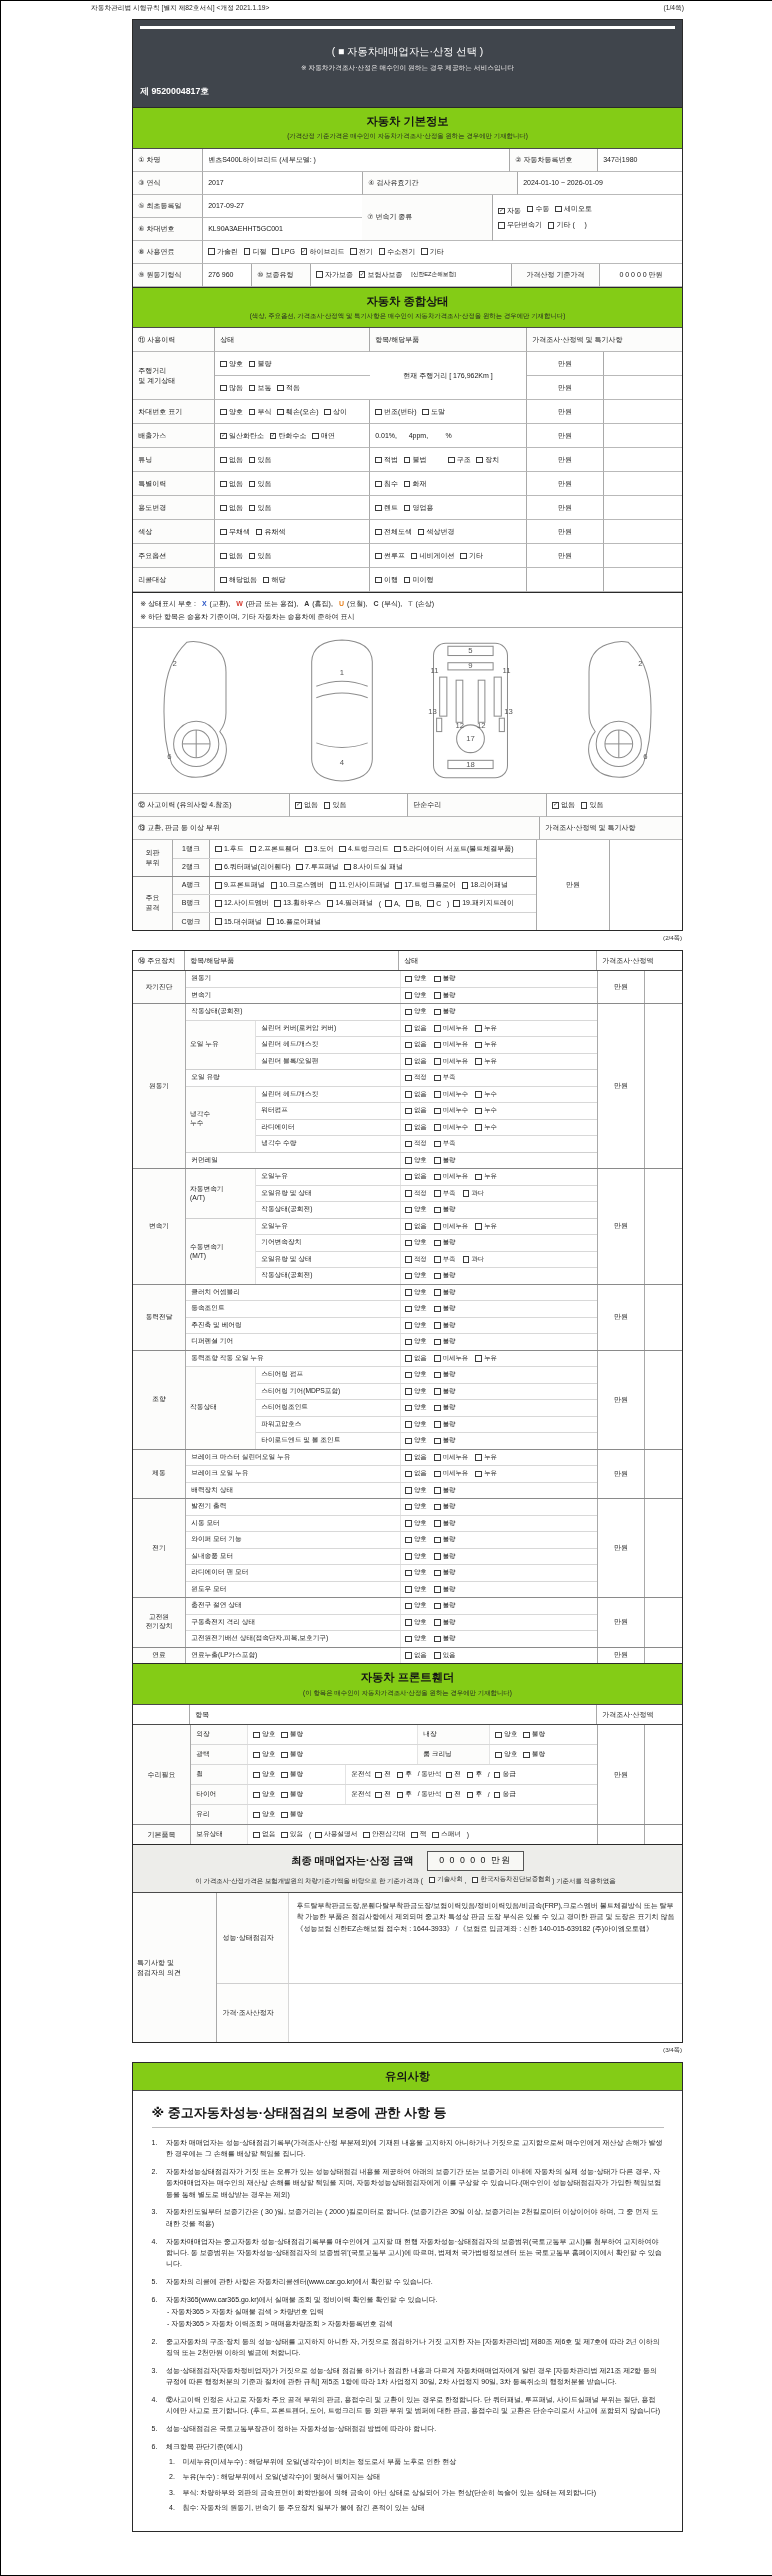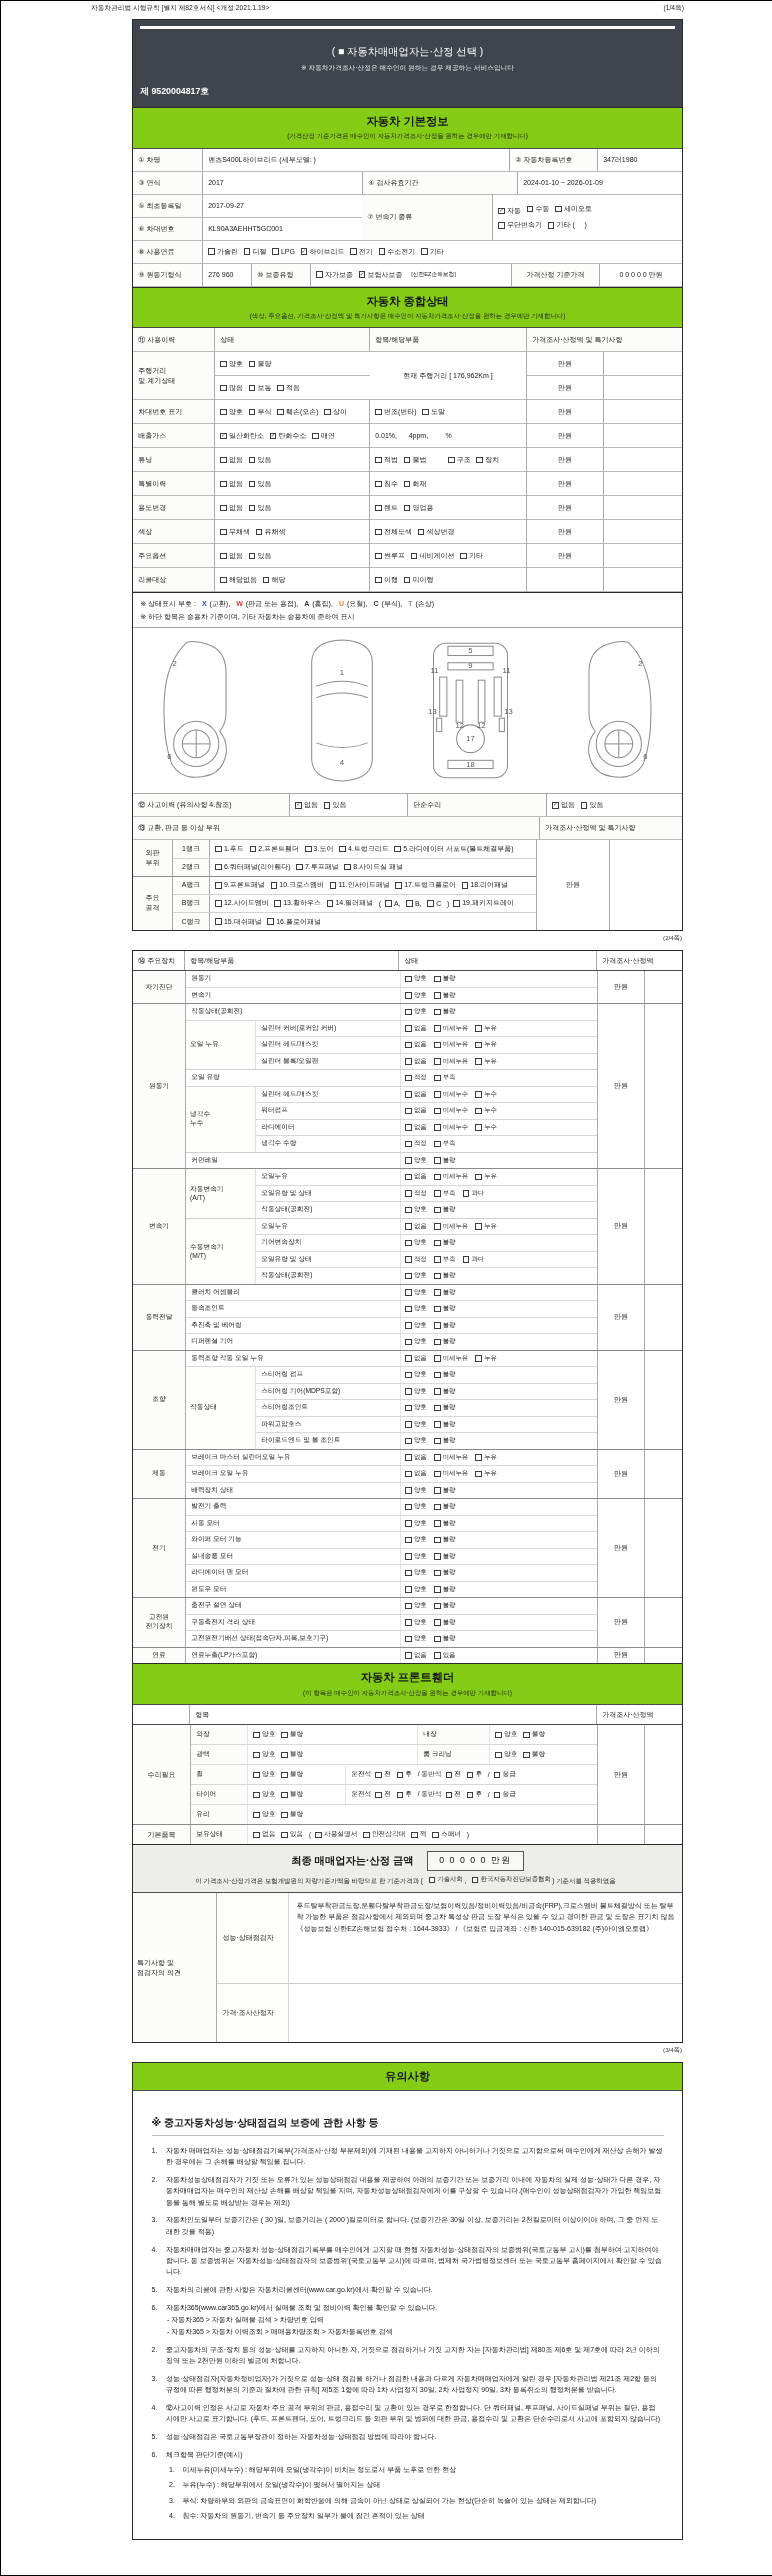--- a/index.html
+++ b/index.html
@@ -101,21 +101,21 @@
   .spname{width:75px;display:flex;align-items:center;padding:4.1px;white-space:pre-line;font-size:7px;border-right:0.5px solid #a9a9a9;background:#fcfcfb;}
   .sprows{flex:1;display:flex;flex-direction:column;}
   .sprow{display:flex;border-bottom:0.5px solid #cfcfcf;}
   .sprow:last-child{border-bottom:none;}
   .splab{width:72px;padding:5.2px;display:flex;align-items:center;font-size:7px;border-right:0.5px solid #d8d8d8;background:#fdfdfc;box-sizing:border-box;}
   .sptext{flex:1;padding:6.2px 7.2px;font-size:7px;line-height:1.7;}
   .sprow.r1 .sptext{min-height:77px;}
   .sprow.r2 .sptext{min-height:46px;}
   
   .cautbody{padding:12.4px 18.5px 10.3px;}
-  .csec{font-size:10px;font-weight:bold;margin-bottom:5.2px;margin-top:12px;}
+  .csec{font-size:13px;font-weight:bold;margin-bottom:5.2px;}
   .chr{border:none;border-top:0.5px solid #bbb;margin:0 0 9.3px;}
   .citem{display:flex;margin-bottom:6.7px;font-size:7px;line-height:1.6;}
   .citem .no{width:14.4px;flex:none;}
   .citem .tx{flex:1;}
   .cbullet{margin:1px 0 0 1px;font-size:7px;line-height:1.6;}
   .csub{display:flex;margin:4.6px 0 0 3.1px;font-size:7px;line-height:1.55;}
   .csub .no{width:13.4px;flex:none;}
 </style>
 </head>
 <body>

